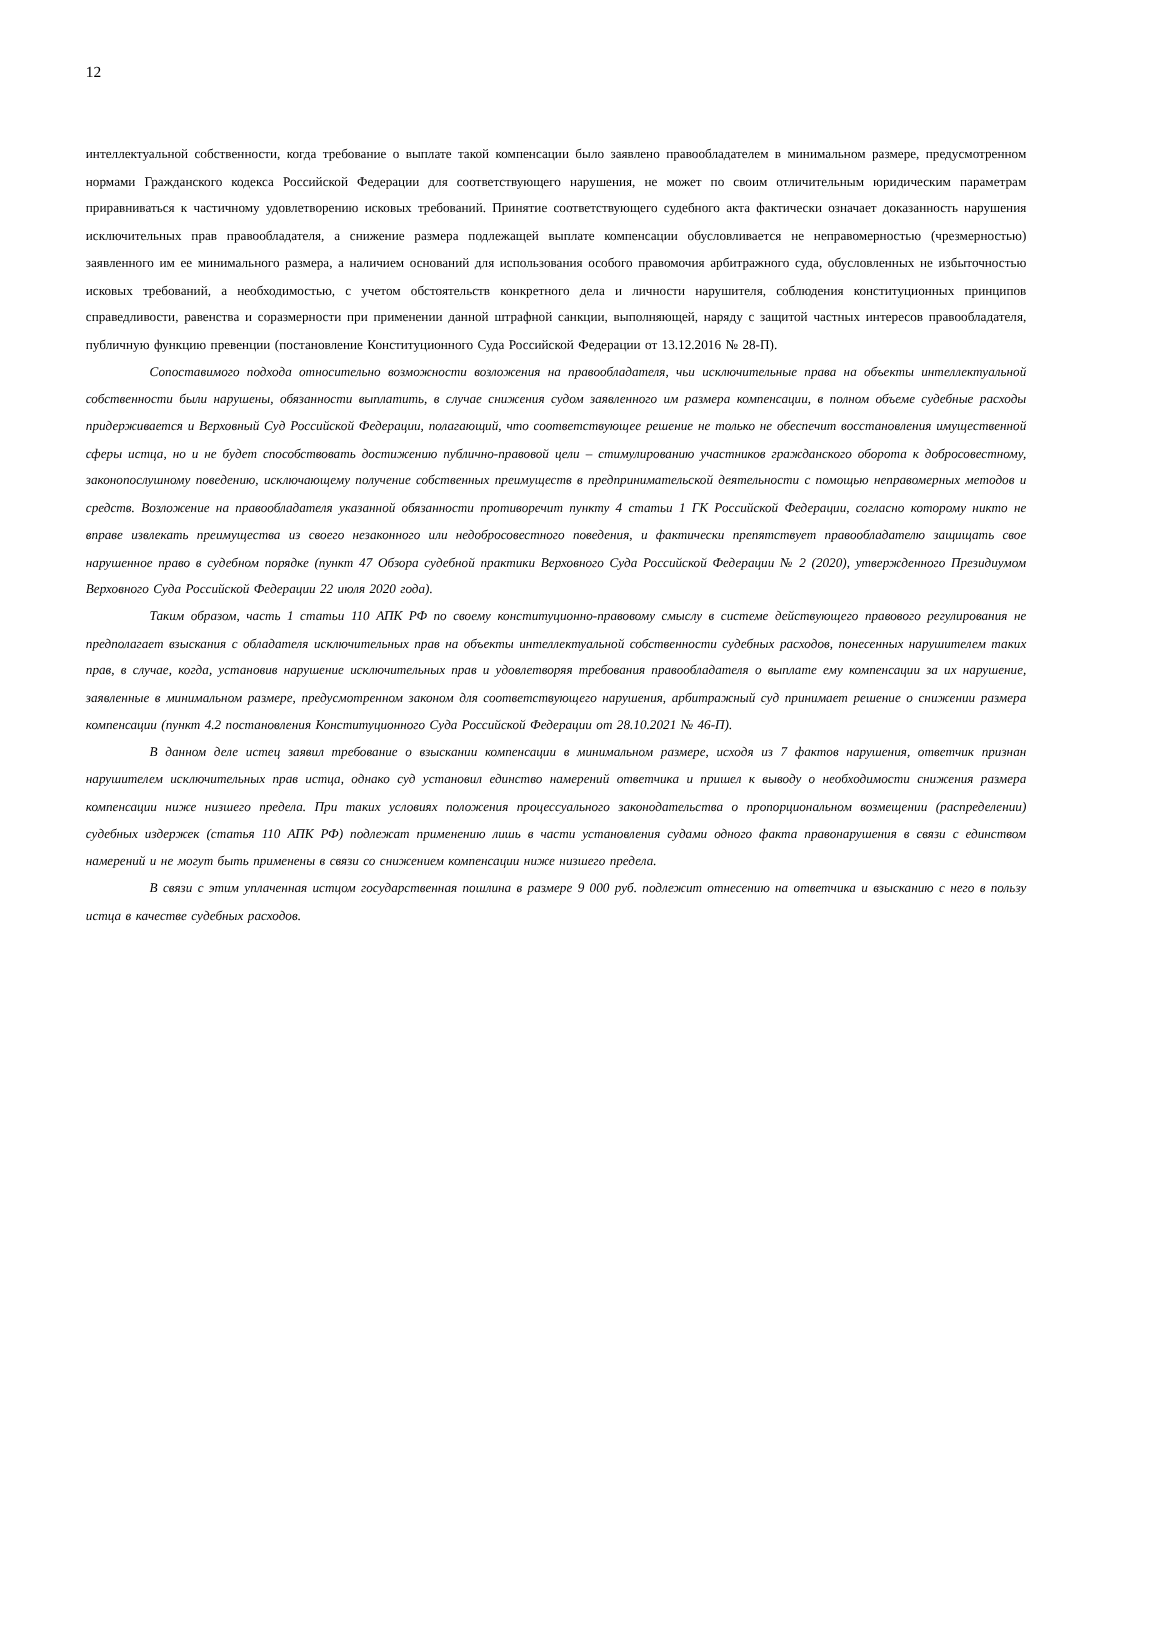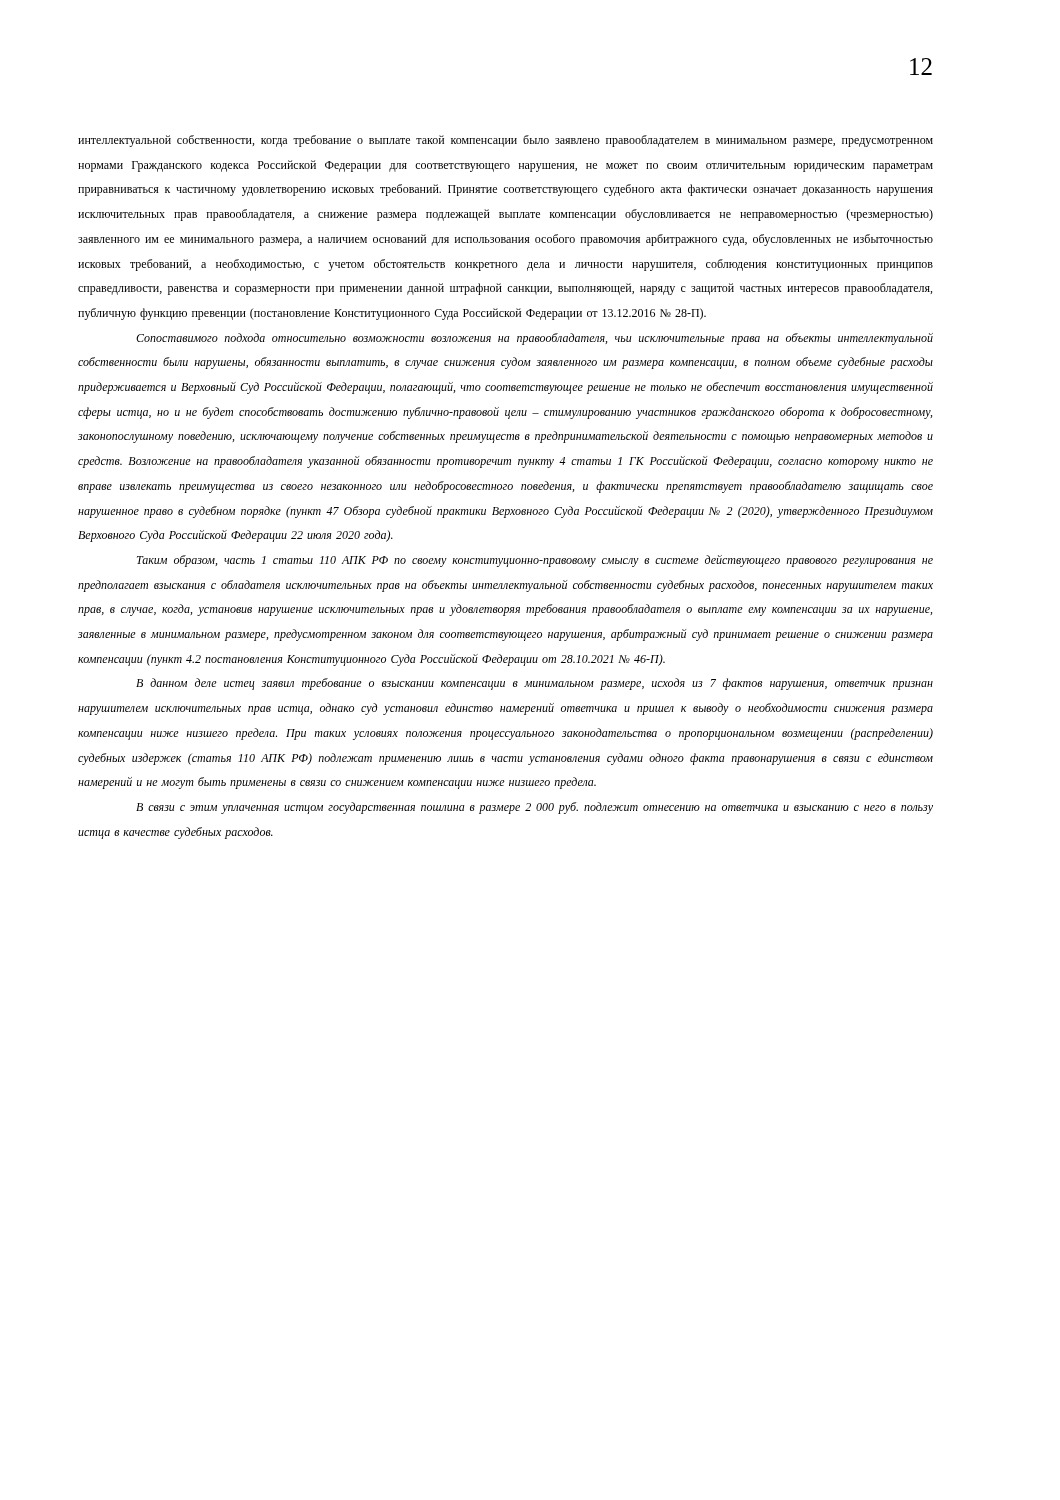--- a/index.html
+++ b/index.html
@@ -13,22 +13,22 @@
     height: 1500px;
     margin: 0 auto;
     background: #ffffff;
     color: #000000;
     font-family: "Liberation Serif", "DejaVu Serif", serif;
     box-sizing: border-box;
     padding: 55px 127px 0 78px;
     overflow: hidden;
   }
   .page-number {
-    text-align: right;
-    font-size: 25px;
+    text-align: left;
+    font-size: 14px;
     line-height: 24px;
     margin: 0 0 49px 0;
   }
   .doc-body .para {
     margin: 0;
     font-size: 12px;
     line-height: 24.7px;
     text-align: justify;
     word-spacing: 1px;
   }
@@ -40,15 +40,15 @@
 </head>
 <body>
 
 <div class="page">
   <div class="page-number">12</div>
   <div class="doc-body">
       <p class="para">интеллектуальной собственности, когда требование о выплате такой компенсации было заявлено правообладателем в минимальном размере, предусмотренном нормами Гражданского кодекса Российской Федерации для соответствующего нарушения, не может по своим отличительным юридическим параметрам приравниваться к частичному удовлетворению исковых требований. Принятие соответствующего судебного акта фактически означает доказанность нарушения исключительных прав правообладателя, а снижение размера подлежащей выплате компенсации обусловливается не неправомерностью (чрезмерностью) заявленного им ее минимального размера, а наличием оснований для использования особого правомочия арбитражного суда, обусловленных не избыточностью исковых требований, а необходимостью, с учетом обстоятельств конкретного дела и личности нарушителя, соблюдения конституционных принципов справедливости, равенства и соразмерности при применении данной штрафной санкции, выполняющей, наряду с защитой частных интересов правообладателя, публичную функцию превенции (постановление Конституционного Суда Российской Федерации от 13.12.2016 № 28-П).</p>
       <p class="para indent">Сопоставимого подхода относительно возможности возложения на правообладателя, чьи исключительные права на объекты интеллектуальной собственности были нарушены, обязанности выплатить, в случае снижения судом заявленного им размера компенсации, в полном объеме судебные расходы придерживается и Верховный Суд Российской Федерации, полагающий, что соответствующее решение не только не обеспечит восстановления имущественной сферы истца, но и не будет способствовать достижению публично-правовой цели – стимулированию участников гражданского оборота к добросовестному, законопослушному поведению, исключающему получение собственных преимуществ в предпринимательской деятельности с помощью неправомерных методов и средств. Возложение на правообладателя указанной обязанности противоречит пункту 4 статьи 1 ГК Российской Федерации, согласно которому никто не вправе извлекать преимущества из своего незаконного или недобросовестного поведения, и фактически препятствует правообладателю защищать свое нарушенное право в судебном порядке (пункт 47 Обзора судебной практики Верховного Суда Российской Федерации № 2 (2020), утвержденного Президиумом Верховного Суда Российской Федерации 22 июля 2020 года).</p>
       <p class="para indent">Таким образом, часть 1 статьи 110 АПК РФ по своему конституционно-правовому смыслу в системе действующего правового регулирования не предполагает взыскания с обладателя исключительных прав на объекты интеллектуальной собственности судебных расходов, понесенных нарушителем таких прав, в случае, когда, установив нарушение исключительных прав и удовлетворяя требования правообладателя о выплате ему компенсации за их нарушение, заявленные в минимальном размере, предусмотренном законом для соответствующего нарушения, арбитражный суд принимает решение о снижении размера компенсации (пункт 4.2 постановления Конституционного Суда Российской Федерации от 28.10.2021 № 46-П).</p>
       <p class="para indent">В данном деле истец заявил требование о взыскании компенсации в минимальном размере, исходя из 7 фактов нарушения, ответчик признан нарушителем исключительных прав истца, однако суд установил единство намерений ответчика и пришел к выводу о необходимости снижения размера компенсации ниже низшего предела. При таких условиях положения процессуального законодательства о пропорциональном возмещении (распределении) судебных издержек (статья 110 АПК РФ) подлежат применению лишь в части установления судами одного факта правонарушения в связи с единством намерений и не могут быть применены в связи со снижением компенсации ниже низшего предела.</p>
-      <p class="para indent">В связи с этим уплаченная истцом государственная пошлина в размере 2 000 руб. подлежит отнесению на ответчика и взысканию с него в пользу истца в качестве судебных расходов.</p>
+      <p class="para indent">В связи с этим уплаченная истцом государственная пошлина в размере 9 000 руб. подлежит отнесению на ответчика и взысканию с него в пользу истца в качестве судебных расходов.</p>
     </div>
 </div>
 
 </body></html>

